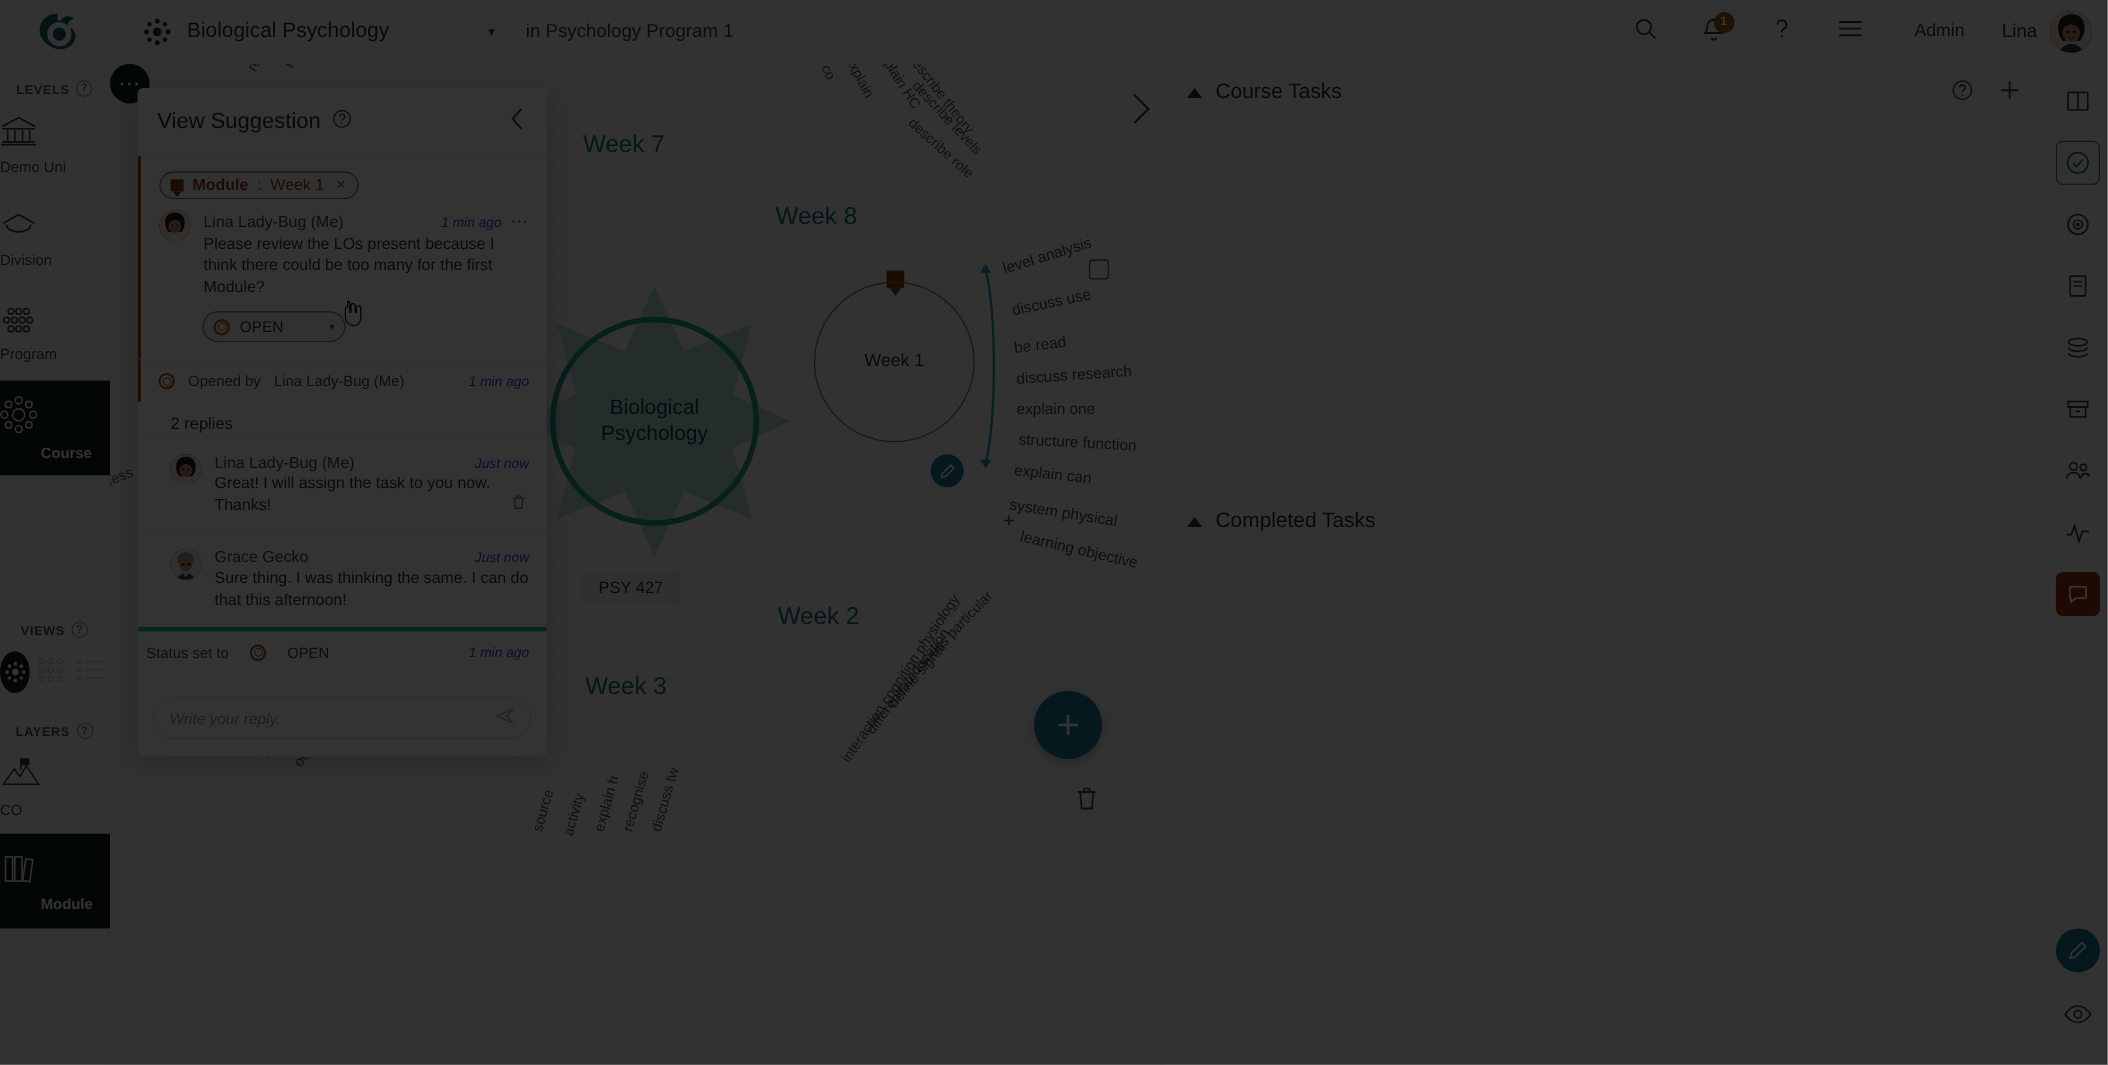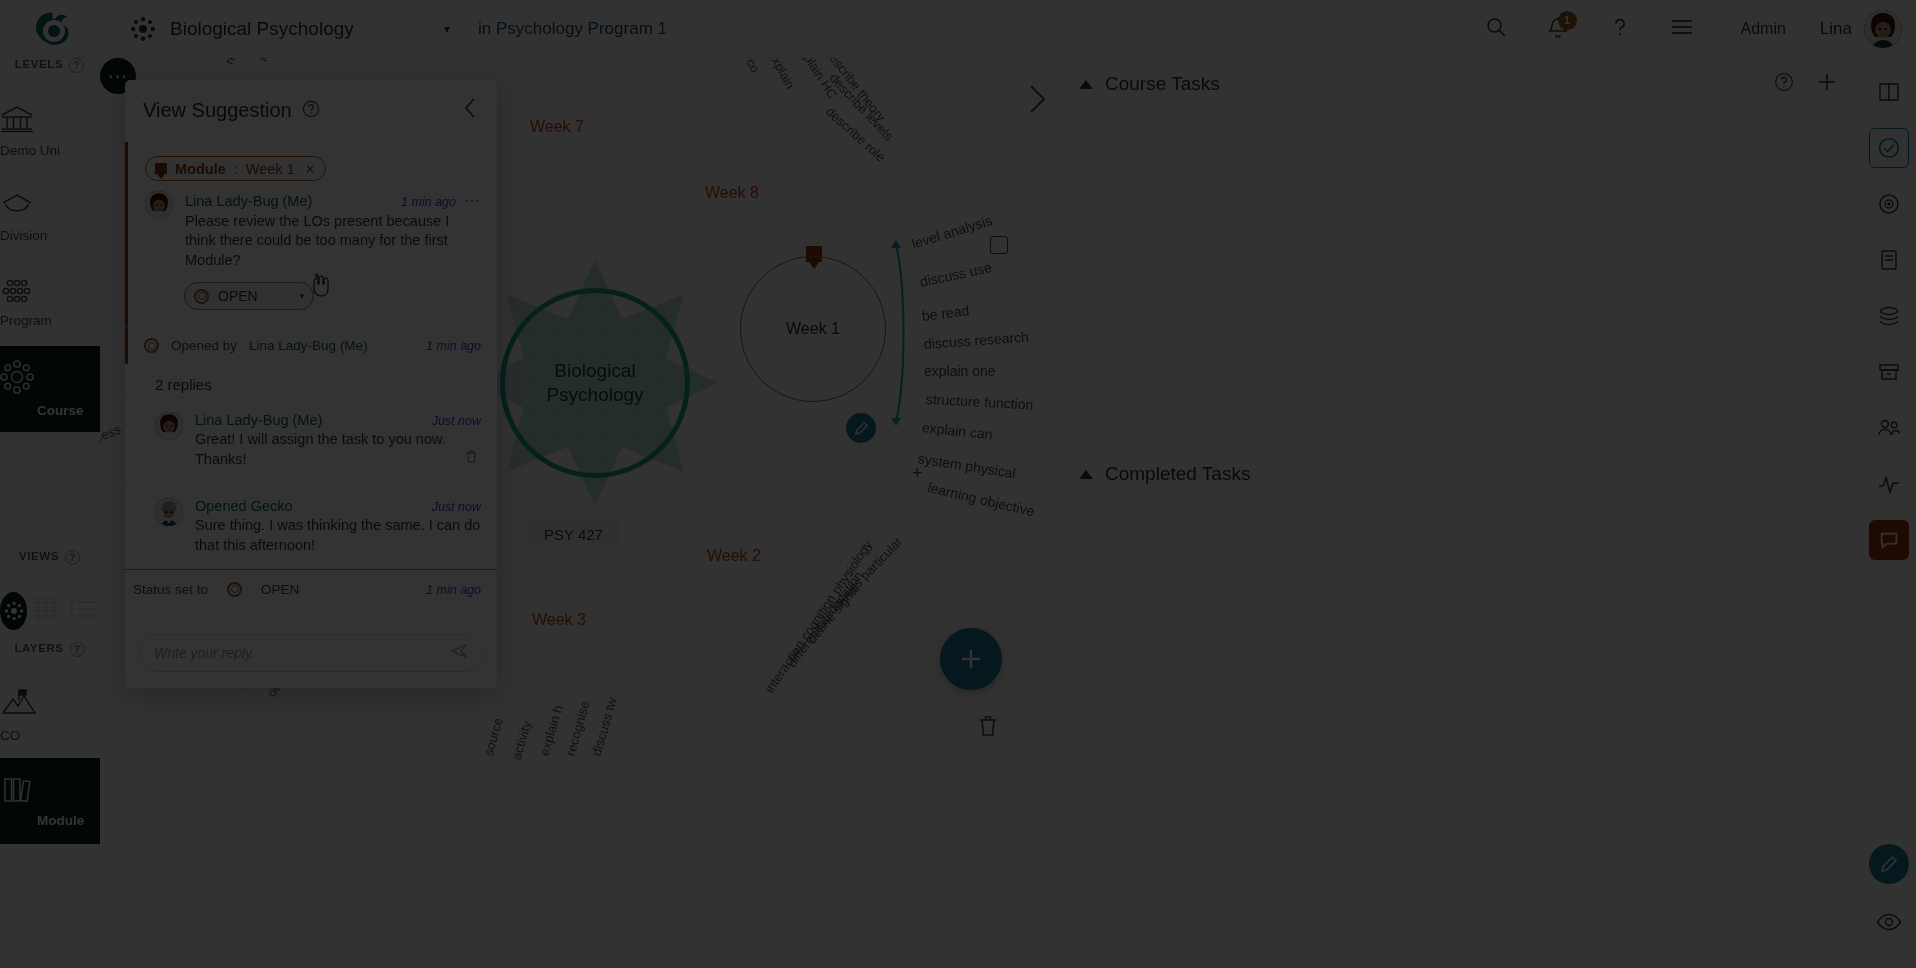--- a/index.html
+++ b/index.html
@@ -48,21 +48,21 @@
     background: #5c4033;
   }
 
   
   .leftrail {
     position: absolute; top: 58px; left: 0; width: 100px; height: 910px;
     background: #fbfbfb; border-right: 1px solid #e9e9e9; z-index: 50;
   }
   .rail-section-title {
     font-size: 11.5px; font-weight: 700; letter-spacing: .6px; color: #47555d;
-    display: flex; align-items: flex-start; justify-content: center; gap: 6px; height: 30px;
+    display: flex; align-items: flex-end; justify-content: center; gap: 6px; height: 30px;
   }
   .helpdot {
     width: 15px; height: 15px; border-radius: 50%; border: 1px solid #8c979d;
     font-size: 10px; color: #6d787e; display: flex; align-items: center; justify-content: center;
   }
   .rail-item {
     width: 100px; height: 86px; display: flex; flex-direction: column;
     align-items: flex-start; justify-content: center; gap: 5px; color: #2f3e46;
   }
   .rail-item .lbl { font-size: 13.5px; color: #3a484f; }
@@ -79,21 +79,21 @@
   
   .canvas {
     position: absolute; top: 58px; left: 100px; width: 1716px; height: 910px;
     background: #f7f7f7; overflow: hidden;
   }
   .canvas-dots {
     position: absolute; inset: 0;
     background-image: radial-gradient(#e2e2e2 1px, transparent 1px);
     background-size: 26px 26px; opacity: .5;
   }
-  .week-label { position: absolute; font-size: 16px; color: #c2410c; white-space: nowrap; }
+  .week-label { position: absolute; font-size: 22px; color: #0f766e; white-space: nowrap; }
   .course-node {
     position: absolute; left: 400px; top: 230px; width: 190px; height: 190px;
   }
   .course-node .ring {
     position: absolute; inset: 0; border-radius: 50%;
     border: 5px solid #1f9e87;
   }
   .course-node .burst {
     position: absolute; left: -28px; top: -28px; width: 246px; height: 246px;
     background: #1f9e87; opacity: .28;
@@ -235,22 +235,22 @@
   .event-row {
     display: flex; align-items: center; gap: 12px; padding: 11px 16px;
     border-top: 1px solid #ececec; border-left: 3px solid #8a3a0a;
     font-size: 13.5px; color: #3b4950;
   }
   .event-row .author { font-size: 13.5px; }
   .replies-count { font-size: 15px; color: #2b3a42; padding: 12px 16px 4px 30px; }
   .reply { display: flex; gap: 12px; padding: 14px 16px 14px 30px; border-top: 1px solid #ececec; position: relative; }
   .reply .trash { position: absolute; right: 18px; bottom: 14px; color: #5f6c73; }
   .status-set-row {
-    display: flex; align-items: flex-end; gap: 19px; padding: 12px 16px 12px 8px;
-    border-top: 1px solid #14b8a6; font-size: 13.5px; color: #3b4950;
+    display: flex; align-items: center; gap: 19px; padding: 12px 16px 12px 8px;
+    border-top: 4px solid #14b8a6; font-size: 13.5px; color: #3b4950;
   }
   .sp-footer { margin-top: auto; padding: 12px 14px 16px; }
   .reply-box {
     height: 38px; border: 1px solid #dcdcdc; border-radius: 19px; background: #fff;
     display: flex; align-items: center; padding: 0 14px; gap: 8px;
   }
   .reply-box input {
     flex: 1; border: 0; outline: 0; background: transparent;
     font-family: "Liberation Sans", sans-serif; font-size: 14px; color: #2b3a42; font-style: italic;
   }
@@ -784,21 +784,21 @@
             <path d="M19 4c7 0 10 4 10 10 0 2-1 4-1 4H10s-1-2-1-4c0-6 3-10 10-10z" fill="#97a3a8"></path>
             <circle cx="19" cy="20" r="7.6" fill="#c49a6c"></circle>
             <rect x="13" y="18" width="4.5" height="2.4" fill="#3a2a1d"></rect>
             <rect x="20.5" y="18" width="4.5" height="2.4" fill="#3a2a1d"></rect>
             <path d="M8 38c2-6 7-8 11-8s9 2 11 8z" fill="#27464f"></path>
             <path d="M15.5 30 L19 35 L22.5 30 Z" fill="#e9eef0"></path>
           </svg>
         </span>
         <span class="msg-main">
           <span class="msg-top">
-            <span class="author">Opened Gecko</span>
+            <span class="author">Grace Gecko</span>
             <span class="when">Just now</span>
           </span>
           <span class="msg-text" style="display:block">Sure thing. I was thinking the same. I can do that this afternoon!</span>
         </span>
       </div>
 
       <div class="status-set-row">
         <span>Status set to</span>
         <span class="ring-ico"></span>
         <span>OPEN</span>

